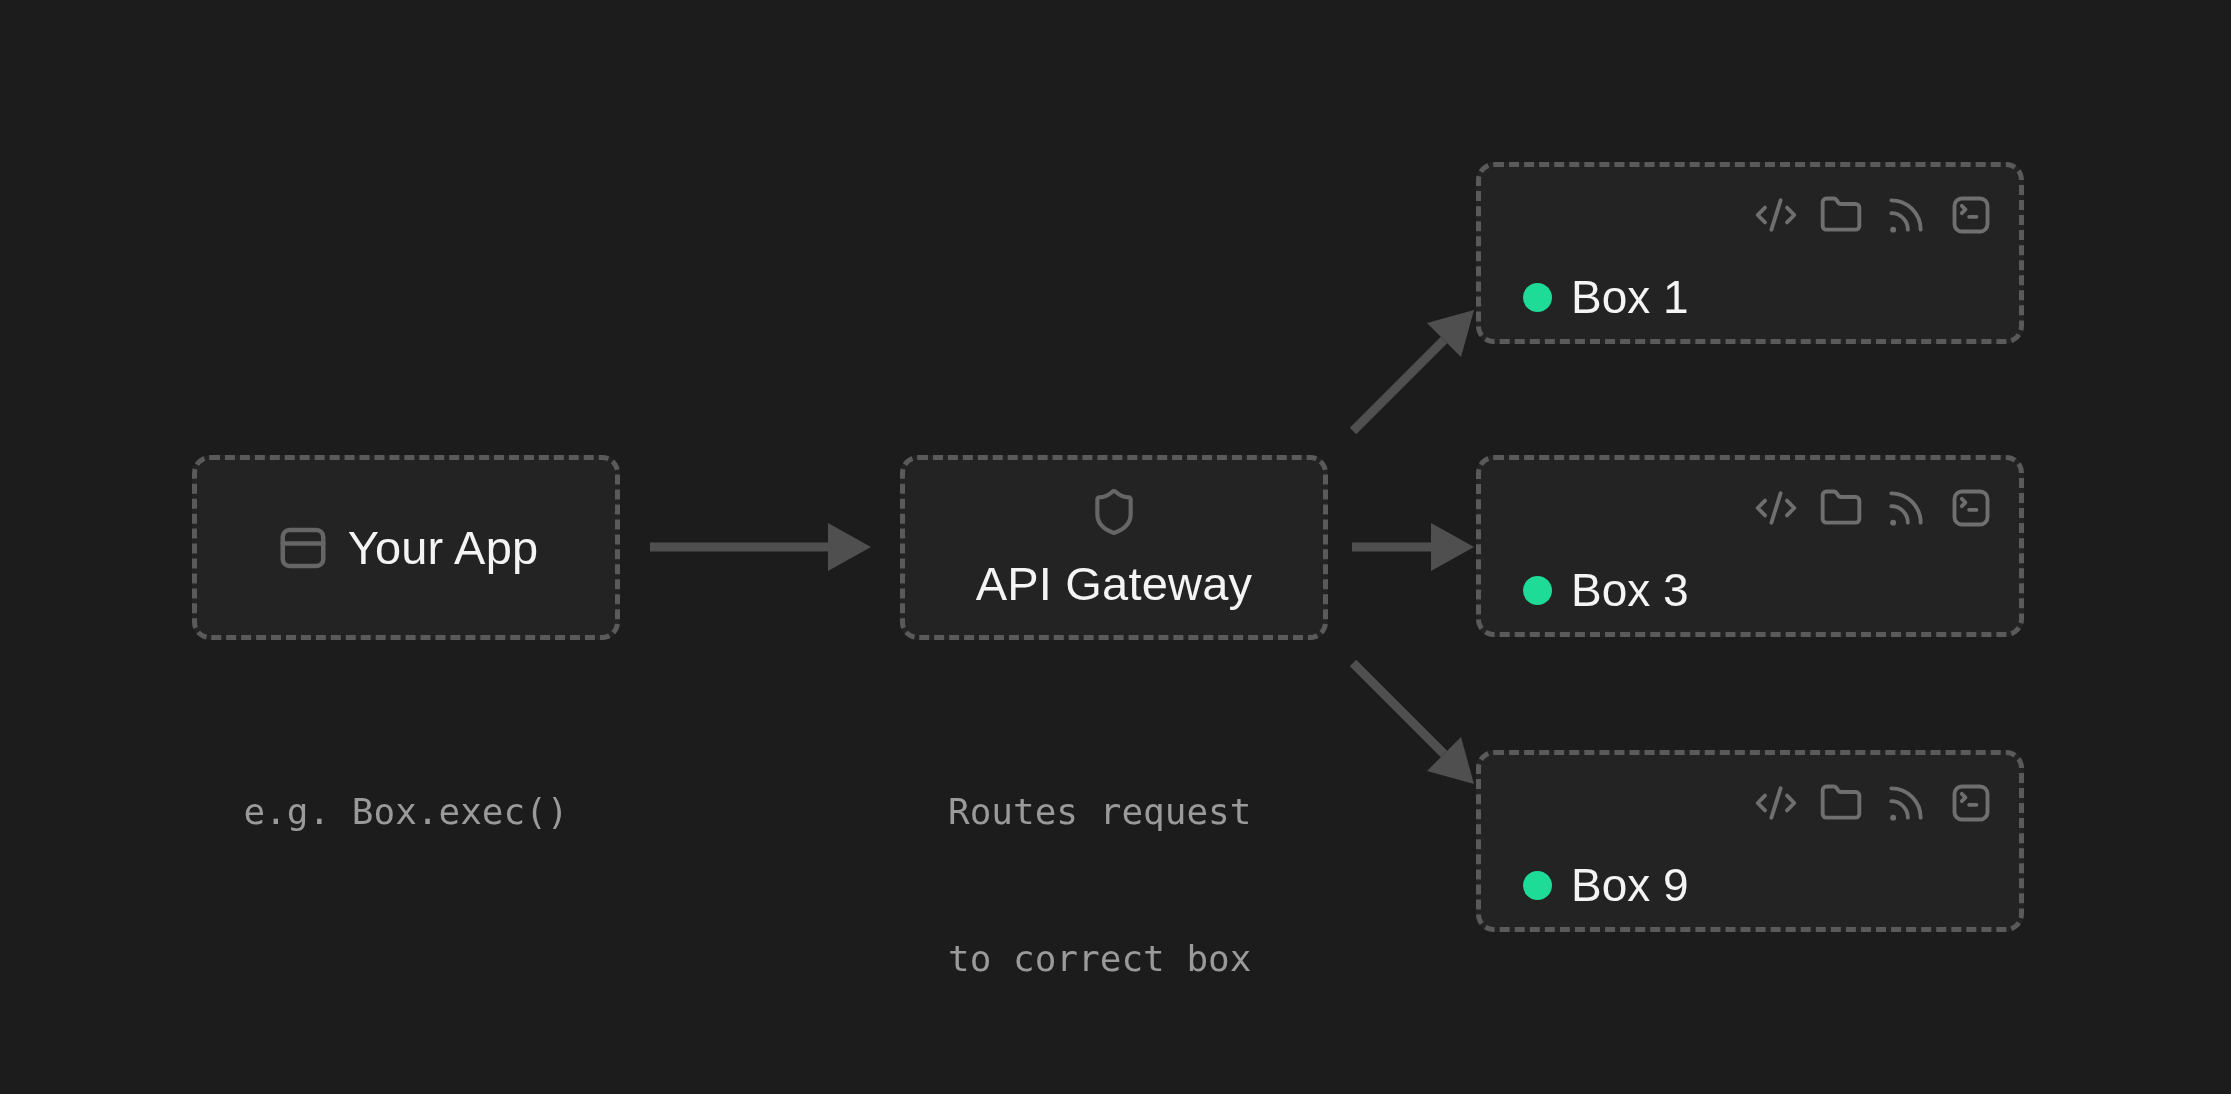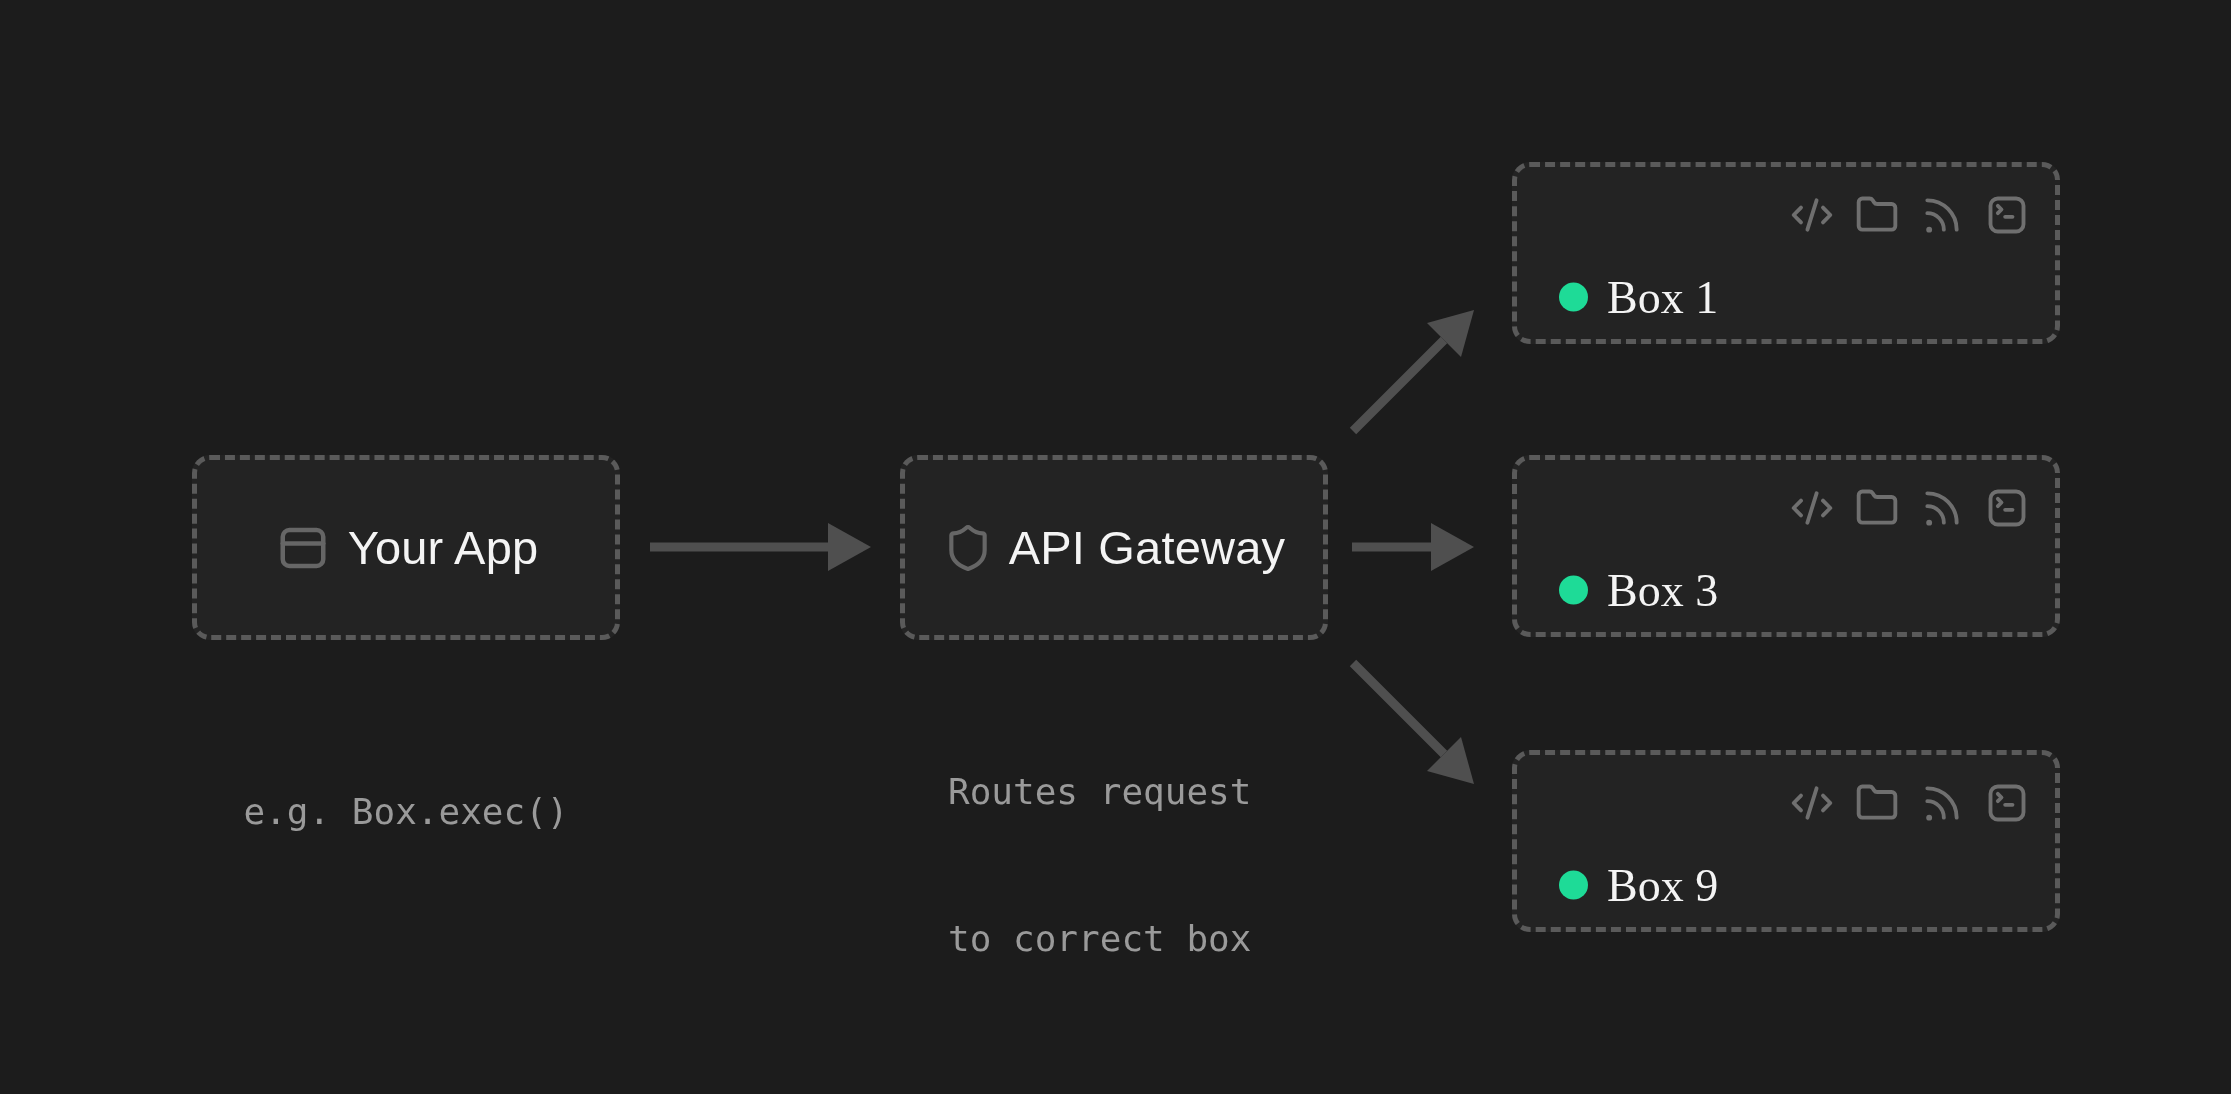--- a/index.html
+++ b/index.html
@@ -44,23 +44,23 @@
   .node-label {
     color: var(--label-white);
     font-size: 47px;
     letter-spacing: 0.2px;
     white-space: nowrap;
   }
   .main-icon { color: var(--node-icon-gray); flex: 0 0 auto; }
   .main-icon svg { display: block; }
 
   .app-node      { left: 192px; top: 455px; width: 428px; height: 185px; }
-  .gateway-node  { left: 900px; top: 455px; width: 428px; height: 185px; }
-
-  .box-node { width: 548px; height: 182px; left: 1512px; font-family: Liberation Serif, serif; }
+  .gateway-node  { left: 900px; top: 455px; width: 428px; height: 185px; flex-direction: column; }
+
+  .box-node { width: 548px; height: 182px; left: 1476px; }
   .box-1 { top: 162px; }
   .box-2 { top: 455px; }
   .box-3 { top: 750px; }
 
   .box-icons {
     position: absolute;
     top: 26px; right: 26px;
     display: flex;
     align-items: center;
     gap: 21px;
@@ -90,21 +90,21 @@
 
   .caption {
     position: absolute;
     font-family: "DejaVu Sans Mono", "Liberation Mono", monospace;
     font-size: 36px;
     line-height: 49px;
     color: var(--caption-gray);
     white-space: pre;
   }
   .app-caption { left: 192px; top: 689px; width: 428px; text-align: center; }
-  .gateway-caption { left: 948px; top: 669px; text-align: left; }
+  .gateway-caption { left: 948px; top: 689px; text-align: left; }
 </style>
 </head>
 <body>
 
 <div class="canvas">
 
   <svg class="arrow-layer" viewBox="0 0 2231 1094">
     <g stroke="var(--arrow)" fill="var(--arrow)" stroke-width="9" stroke-linecap="butt">
       <g>
         <line x1="650" y1="547" x2="828" y2="547"></line>

